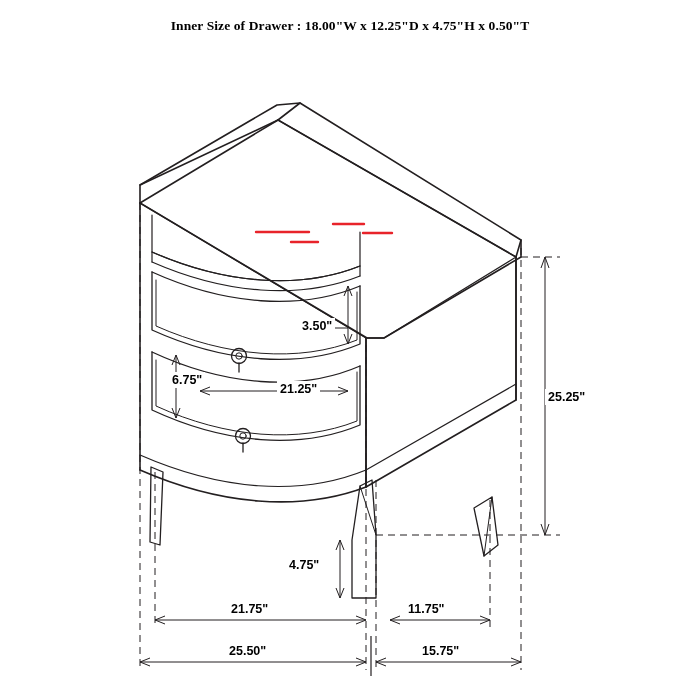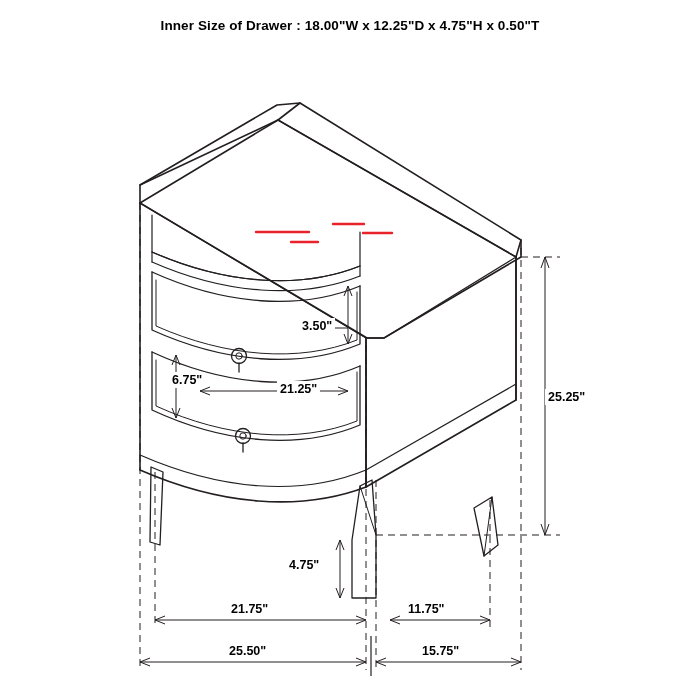--- a/index.html
+++ b/index.html
@@ -22,20 +22,21 @@
   #title {
     position: absolute;
     top: 18px;
     left: 0;
     width: 700px;
     text-align: center;
     font-size: 13.5px;
     font-weight: bold;
     color: #000000;
     letter-spacing: 0.1px;
+    font-family: Liberation Serif, serif;
   }
   #drawing {
     position: absolute;
     top: 0;
     left: 0;
   }
   .dim-label {
     position: absolute;
     font-size: 12.5px;
     font-weight: bold;

